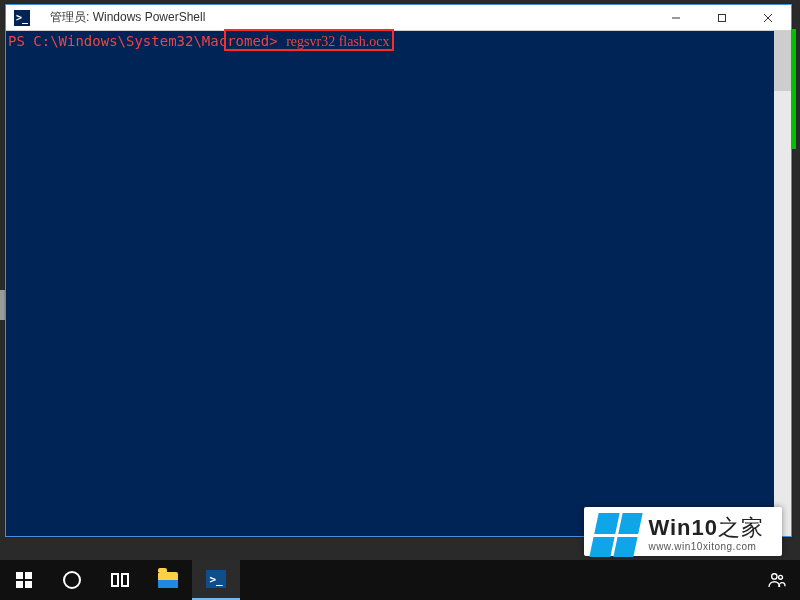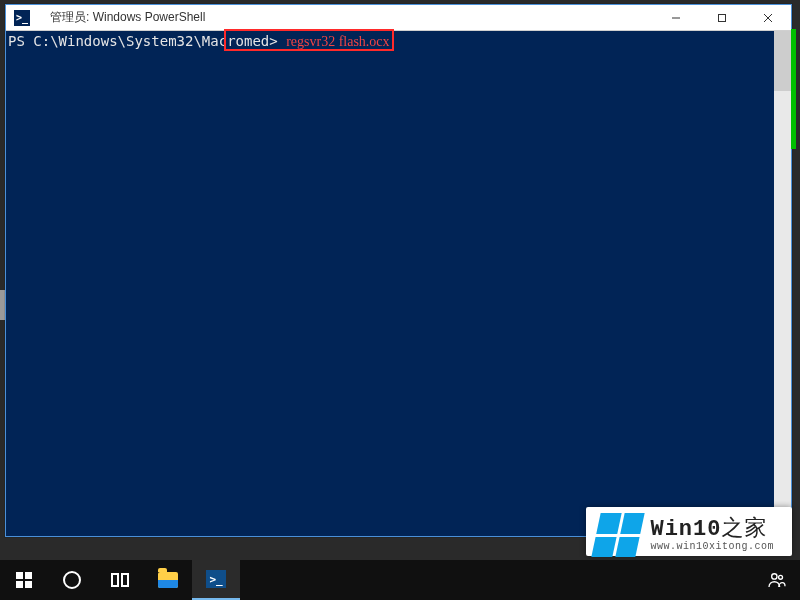--- a/index.html
+++ b/index.html
@@ -22,21 +22,21 @@
   .win-controls { display:flex; height:100%; }
   .win-btn { width:46px; height:26px; display:flex; align-items:center; justify-content:center; color:#555;}
   .win-btn svg { width:10px; height:10px; }
 
   .terminal {
     position: relative;
     width: 100%; height: calc(100% - 26px); background: #012456;
     font-family: "NSimSun","SimSun",Consolas,monospace; font-size: 14px; line-height: 16px;
     color: #eeedf0; padding: 2px 2px 2px 2px; white-space: pre;
   }
-  .terminal .prompt-path { color:#e5e5e5; }
+  .terminal .prompt-path { color:#ef4444; }
   .terminal .cmd { color:#ef4444;font-family:Liberation Serif, serif; }
   .highlight-box {
     position:absolute; left:218px; top:-2px; width:170px; height:22px;
     border:2px solid #ff2a2a; pointer-events:none;
   }
 
   
   .term-scroll { position:absolute; right:0; top:0; width:17px; height:100%; background:#e9e9e9; }
   .term-scroll .thumb { position:absolute; right:0; top:0; width:17px; height:60px; background:#cdcdcd; }
 
@@ -61,22 +61,22 @@
   .taskview div { flex:1; background:transparent; border:2px solid #fff; }
   .explorer-icon { width:20px; height:16px; background:#ffcf48; border-radius:2px; position:relative; }
   .explorer-icon::before { content:""; position:absolute; left:0; top:-4px; width:9px; height:4px; background:#ffcf48; border-radius:2px 2px 0 0;}
   .explorer-icon::after { content:""; position:absolute; left:0; bottom:0; width:20px; height:8px; background:#1e88e5; border-radius:0 0 2px 2px;}
   .ps-task-icon { width:20px; height:18px; background:#0f4e8a; display:flex; align-items:center; justify-content:center;}
   .ps-task-icon span { color:#fff; font-size:11px; font-family:Consolas,monospace; font-weight:bold;}
   .people-icon { width:18px; height:16px; }
 
   
   .watermark {
-    position:absolute; right:8px; bottom:44px; background:#fff;
-    padding:6px 18px 4px 64px; font-family:Liberation Mono, monospace;
+    position:absolute; right:18px; bottom:44px; background:#fff;
+    padding:6px 18px 4px 64px; font-family:Liberation Sans, sans-serif;
     box-shadow:0 0 6px rgba(0,0,0,.4); border-radius:2px;
   }
   .watermark .logo {
     position:absolute; left:10px; top:6px; width:44px; height:44px;
     display:grid; grid-template-columns:1fr 1fr; grid-template-rows:1fr 1fr; gap:3px;
     transform:skewX(-12deg);
   }
   .watermark .logo div { background:#0ea5e9; }
   .watermark .line1 { font-size:22px; font-weight:600; color:#222; letter-spacing:1px; }
   .watermark .line1 .zh { font-weight:500; }

